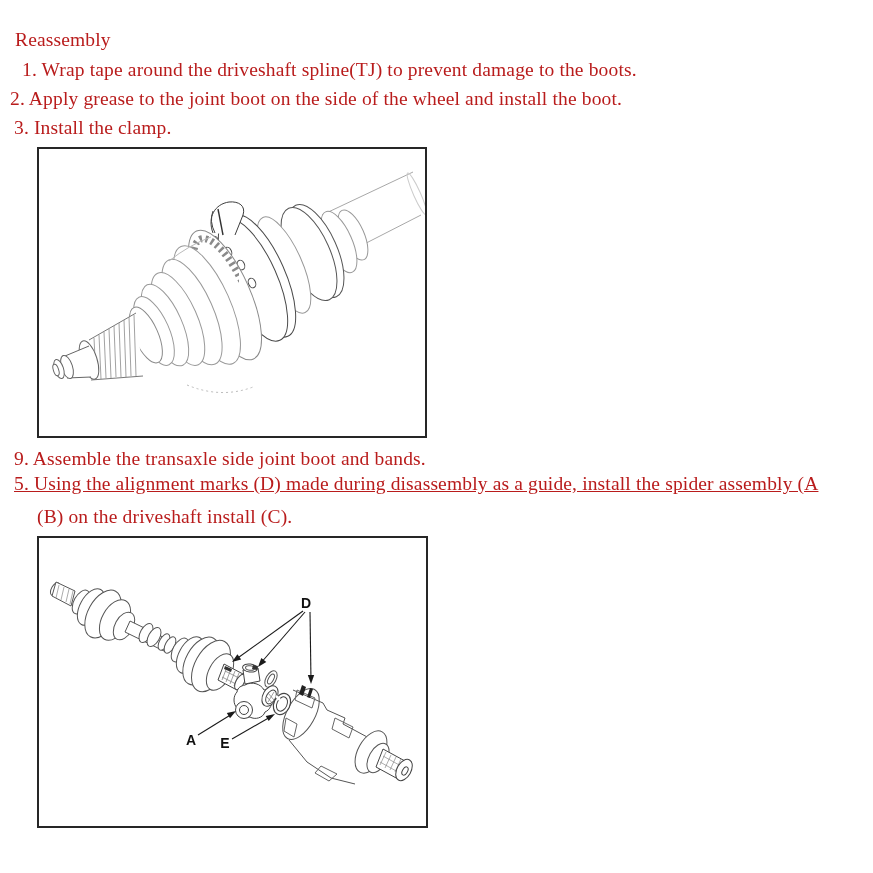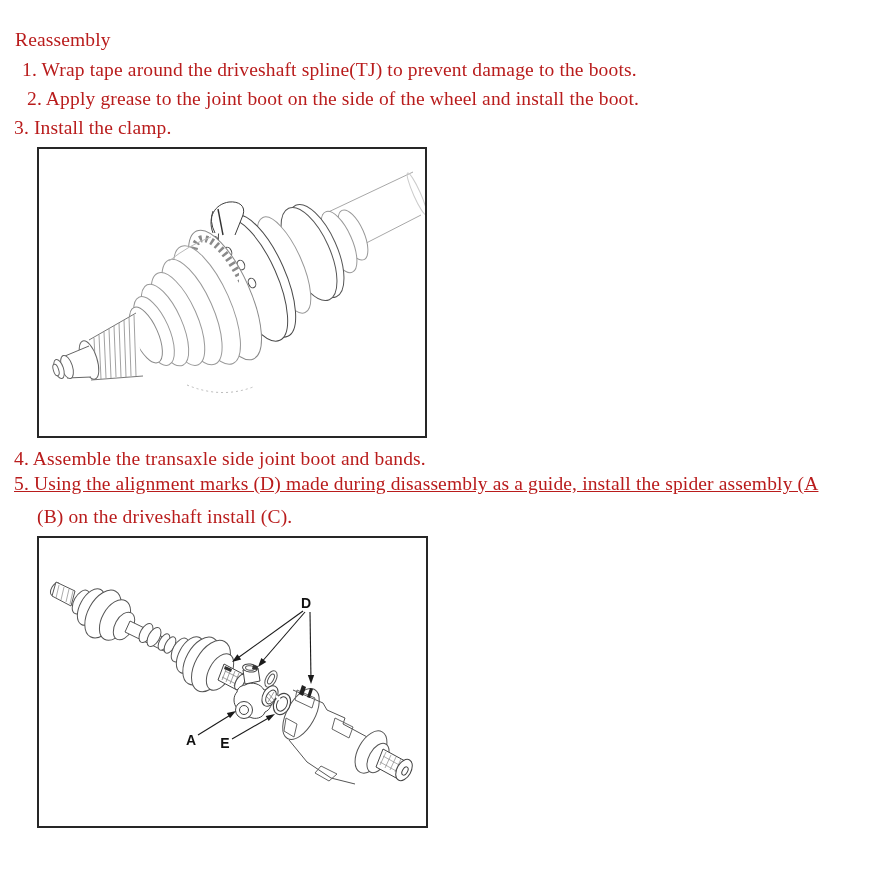--- a/index.html
+++ b/index.html
@@ -19,23 +19,23 @@
   svg text.callout{
     font-family:"Liberation Sans", sans-serif;
     font-size:14px;font-weight:600;fill:#111;text-anchor:middle;
   }
 </style>
 </head>
 <body>
 
 <div class="txt" style="left:15px;top:28px;">Reassembly</div>
 <div class="txt" style="left:14px;top:58px;margin-left:8px;">1. Wrap tape around the driveshaft spline(TJ) to prevent damage to the boots.</div>
-<div class="txt" style="left:27px;top:87px;">2. Apply grease to the joint boot on the side of the wheel and install the boot.</div>
+<div class="txt" style="left:10px;top:87px;">2. Apply grease to the joint boot on the side of the wheel and install the boot.</div>
 <div class="txt" style="left:14px;top:116px;text-align:center;">3. Install the clamp.</div>
-<div class="txt" style="left:14px;top:447px;">4. Assemble the transaxle side joint boot and bands.</div>
+<div class="txt" style="left:14px;top:447px;">9. Assemble the transaxle side joint boot and bands.</div>
 <div class="txt" style="left:14px;top:472px;text-decoration:underline;">5. Using the alignment marks (D) made during disassembly as a guide, install the spider assembly (A</div>
 <div class="txt" style="left:37px;top:505px;">(B) on the driveshaft install (C).</div>
 
 <div class="figure-box" style="left:37px;top:147px;width:386px;height:287px;">
   <svg width="386" height="287" viewBox="0 0 386 287">
     <defs>
       <clipPath id="teeth1">
           <rect x="138" y="86" width="62" height="150"></rect>
         </clipPath>
     </defs>

